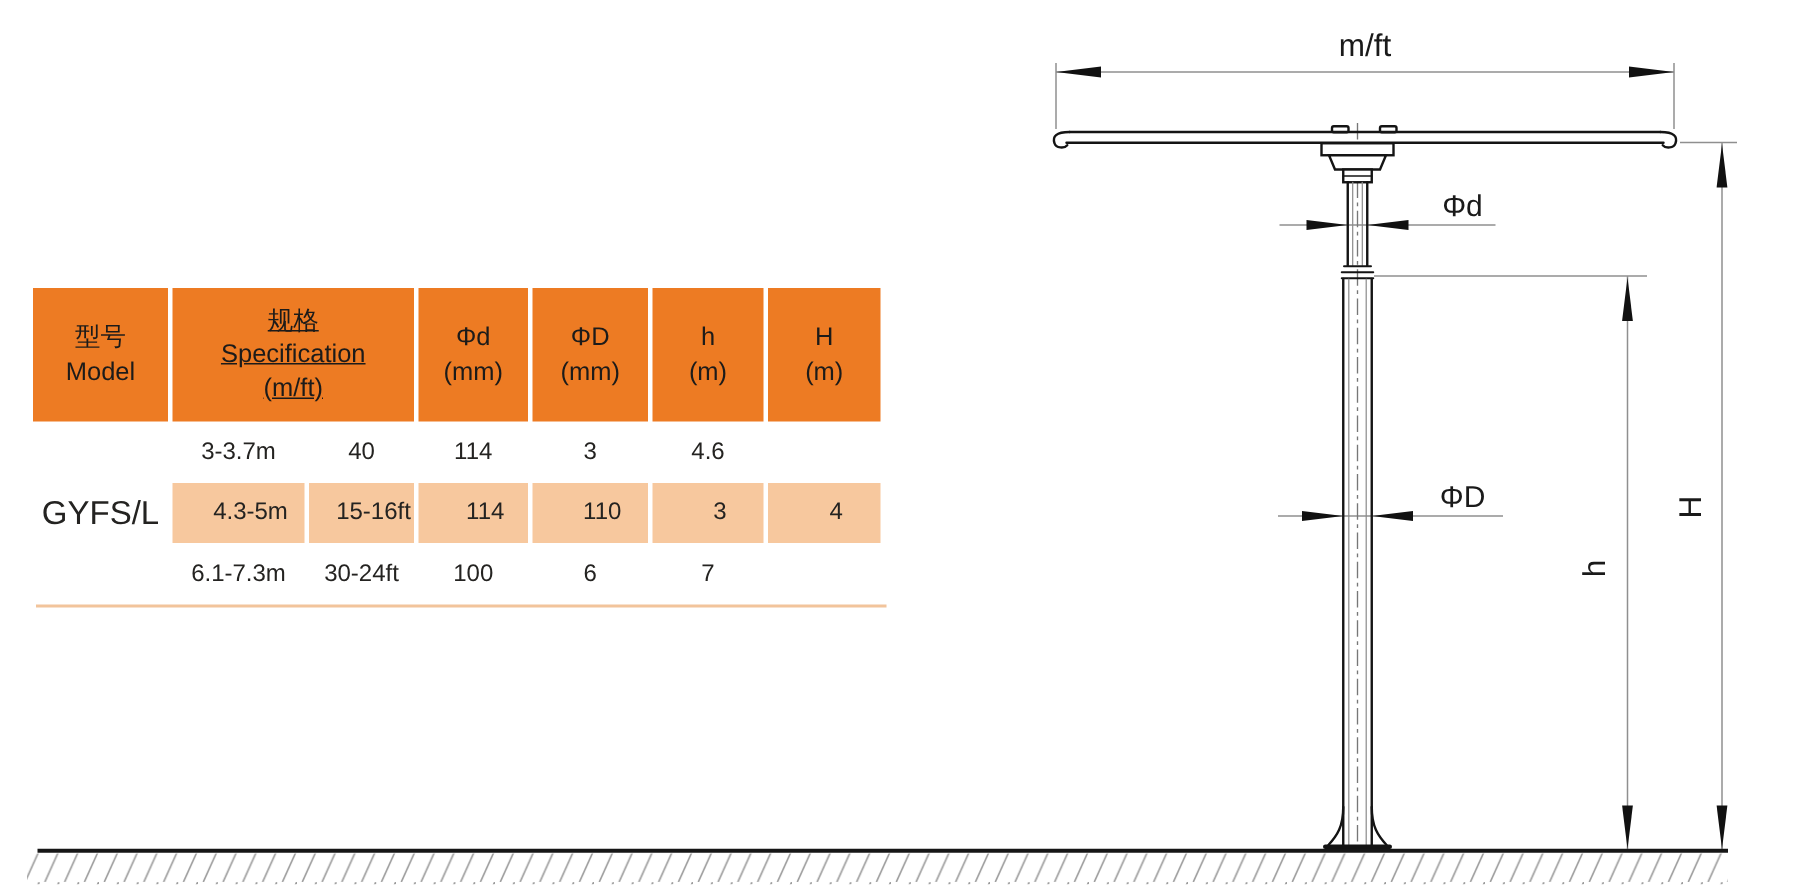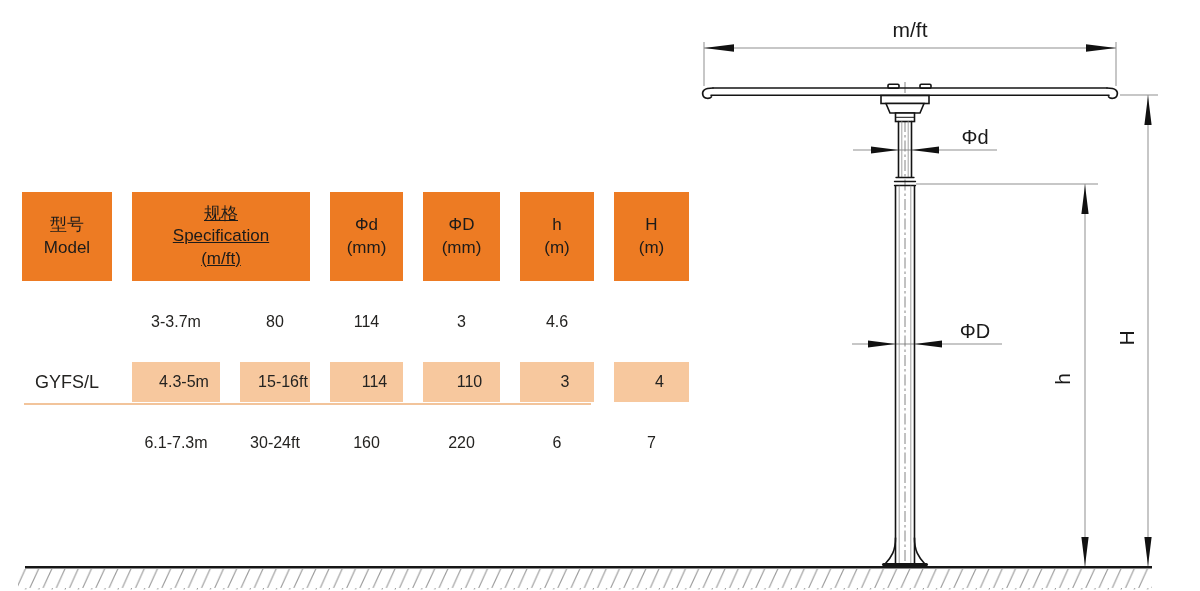--- a/index.html
+++ b/index.html
@@ -6,37 +6,37 @@
   #stage{
     position:relative;width:1200px;height:591px;background:#ffffff;overflow:hidden;
     font-family:"Liberation Sans","DejaVu Sans",sans-serif;color:#1d1d1b;
   }
   
   #spec-table{
     position:absolute;left:22px;top:192px;
     display:grid;
     grid-template-columns:90px 88px 70px 73px 77px 74px 75px;
     grid-template-rows:89px 41px 40px 41px;
-    column-gap:3px;row-gap:0;gap:20px;
+    column-gap:3px;row-gap:0;
   }
   .hcell{
     background:var(--orange,#ED7B23);
     display:flex;flex-direction:column;align-items:center;justify-content:center;
     font-size:17px;line-height:1.3;color:#1c1b1a;text-align:center;
   }
   .hcell span{display:block;}
   .dcell{
     display:flex;align-items:center;justify-content:center;
     font-size:16px;color:#242321;
   }
   .dcell.hl{background:var(--hl,#F7C89E);padding-left:16px;}
   .model-cell{
     grid-column:1;grid-row:2 / span 3;
     display:flex;align-items:center;justify-content:center;
-    font-size:18px;color:#242321;
+    font-size:22px;color:#242321;
   }
   #table-divider{
     position:absolute;left:24px;top:403px;width:567px;height:2px;
     background:var(--divider,#F2C49B);
   }
   
   .span2{grid-column:2 / 4;text-decoration:underline;}
   svg text{font-family:"Liberation Sans","DejaVu Sans",sans-serif;fill:#1a1a1a;}
 </style>
 </head>
@@ -68,36 +68,35 @@
       <span>(m)</span>
     </div>
     <div class="hcell">
       <span>H</span>
       <span>(m)</span>
     </div>
 
     <div class="model-cell">GYFS/L</div>
 
     <div class="dcell" style="grid-row:2">3-3.7m</div>
-    <div class="dcell" style="grid-row:2">80</div>
+    <div class="dcell" style="grid-row:2">40</div>
     <div class="dcell" style="grid-row:2">114</div>
     <div class="dcell" style="grid-row:2">3</div>
     <div class="dcell" style="grid-row:2">4.6</div>
 
     <div class="dcell hl" style="grid-row:3">4.3-5m</div>
     <div class="dcell hl" style="grid-row:3">15-16ft</div>
     <div class="dcell hl" style="grid-row:3">114</div>
     <div class="dcell hl" style="grid-row:3">110</div>
     <div class="dcell hl" style="grid-row:3">3</div>
     <div class="dcell hl" style="grid-row:3">4</div>
 
     <div class="dcell" style="grid-row:4">6.1-7.3m</div>
     <div class="dcell" style="grid-row:4">30-24ft</div>
-    <div class="dcell" style="grid-row:4">160</div>
-    <div class="dcell" style="grid-row:4">220</div>
+    <div class="dcell" style="grid-row:4">100</div>
     <div class="dcell" style="grid-row:4">6</div>
     <div class="dcell" style="grid-row:4">7</div>
   </div>
   <div id="table-divider"></div>
 
   <svg width="1200" height="591" viewBox="0 0 1200 591" style="position:absolute;left:0;top:0;">
     <defs>
       <pattern id="hatch" patternUnits="userSpaceOnUse" width="13.2" height="21">
         <line x1="13" y1="0" x2="3.5" y2="21" stroke="#9b9b9b" stroke-width="1.1"></line>
       </pattern>

